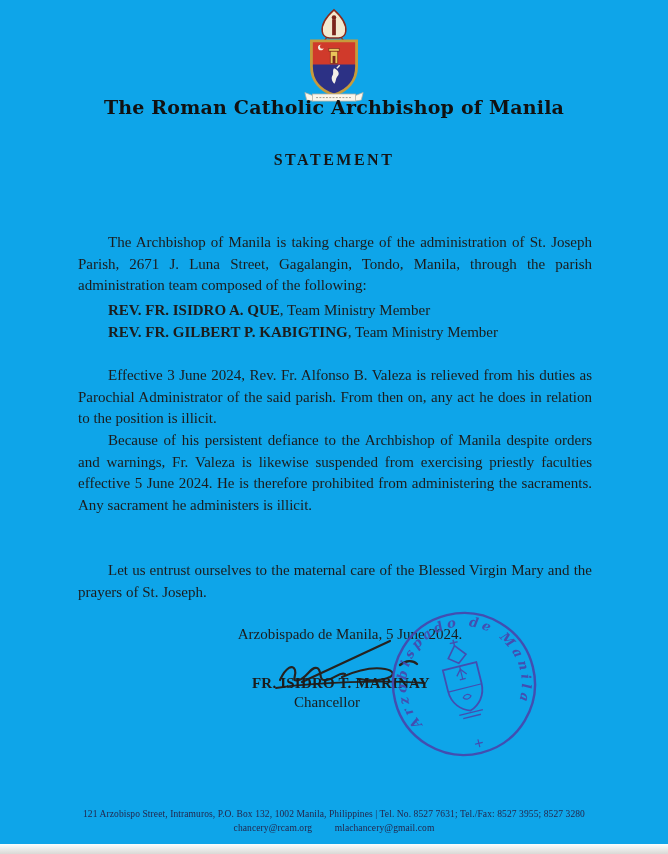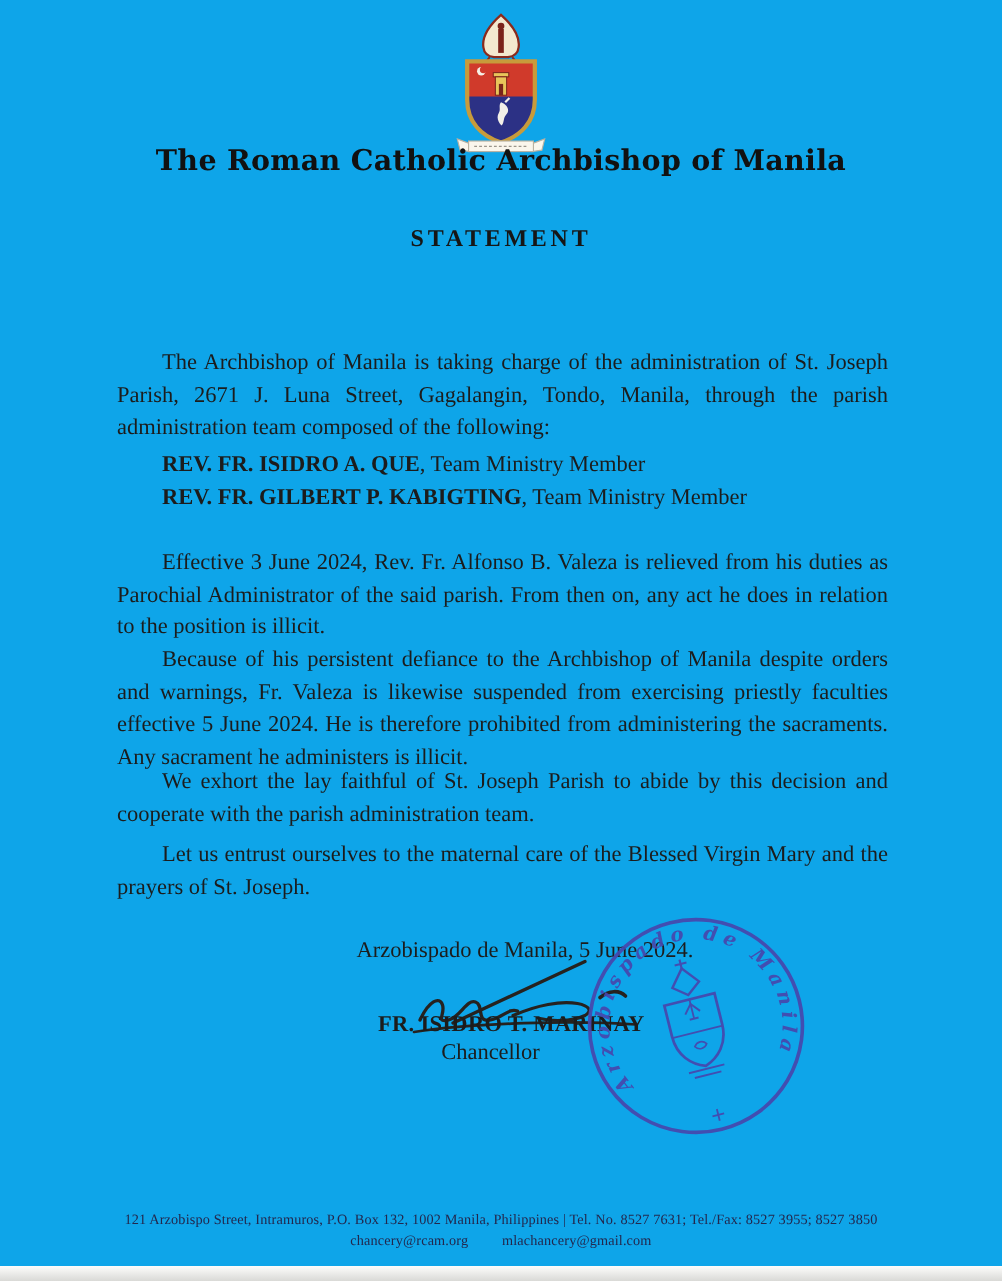--- a/index.html
+++ b/index.html
@@ -74,21 +74,20 @@
 
   <p class="block indent" style="top:200px">The Archbishop of Manila is taking charge of the administration of St. Joseph Parish, 2671 J. Luna Street, Gagalangin, Tondo, Manila, through the parish administration team composed of the following:</p>
 
   <div class="block team" style="top:268px">
     <div class="row"><b>REV. FR. ISIDRO A. QUE</b><span>, Team Ministry Member</span></div>
     <div class="row"><b>REV. FR. GILBERT P. KABIGTING</b><span>, Team Ministry Member</span></div>
   </div>
 
   <p class="block indent" style="top:333px">Effective 3 June 2024, Rev. Fr. Alfonso B. Valeza is relieved from his duties as Parochial Administrator of the said parish.  From then on, any act he does in relation to the position is illicit.</p>
   <p class="block indent" style="top:398px">Because of his persistent defiance to the Archbishop of Manila despite orders and warnings, Fr. Valeza is likewise suspended from exercising priestly faculties effective 5 June 2024.  He is therefore prohibited from administering the sacraments. Any sacrament he administers is illicit.</p>
-  <p class="block indent" style="top:479px">We exhort the lay faithful of St. Joseph Parish to abide by this decision and cooperate with the parish administration team.</p>
   <p class="block indent" style="top:528px">Let us entrust ourselves to the maternal care of the Blessed Virgin Mary and the prayers of St. Joseph.</p>
   <p class="block dateline" style="top:592px">Arzobispado de Manila, 5 June 2024.</p>
 
   <svg class="sig-squiggle" viewBox="0 0 160 60">
     <path d="M8 44 C14 31 21 28 23 34 C25 40 18 46 27 44 C35 42 39 30 45 32 C51 34 45 46 55 44 C64 42 67 36 73 38" fill="none" stroke="#26221f" stroke-width="2.2" stroke-linecap="round"></path>
     <path d="M30 46 L118 5" fill="none" stroke="#26221f" stroke-width="2.2" stroke-linecap="round"></path>
     <path d="M70 41 C86 34 102 31 113 33 C121 34.5 123 38 118 41 C110 45 96 45 88 43" fill="none" stroke="#26221f" stroke-width="2.1" stroke-linecap="round"></path>
     <path d="M128 29 C134 24 141 24 145 28" fill="none" stroke="#26221f" stroke-width="2.4" stroke-linecap="round"></path>
     <path d="M4 52 C44 46 110 44 152 47" fill="none" stroke="#26221f" stroke-width="1.8" stroke-linecap="round"></path>
   </svg>
@@ -109,20 +108,20 @@
       <path d="M75 36 l9 11 -9 7 -9 -7 Z" stroke-width="1.6"></path>
       <path d="M75 30 v6 M71 33 h8" stroke-width="1.4"></path>
       <path d="M58 57 h34 v21 c0 13 -8 21 -17 24 c-9 -3 -17 -11 -17 -24 Z" stroke-width="1.8"></path>
       <path d="M75 57 v13 M58 79 h34" stroke-width="1.2"></path>
       <path d="M70 66 l5 -6 5 6 M72 70 h6" stroke-width="1.3"></path>
       <path d="M71 88 c2 -3 6 -3 8 0 c-2 3 -6 3 -8 0 Z" stroke-width="1.1"></path>
       <path d="M63 104 h24 M66 108 h18" stroke-width="1.3"></path>
     </g>
   </svg>
 
-  <div class="footer footer-line1">121 Arzobispo Street, Intramuros, P.O. Box 132, 1002 Manila, Philippines   |   Tel. No. 8527 7631; Tel./Fax: 8527 3955; 8527 3850</div>
+  <div class="footer footer-line1">121 Arzobispo Street, Intramuros, P.O. Box 132, 1002 Manila, Philippines   |   Tel. No. 8527 7631; Tel./Fax: 8527 3955; 8527 3280</div>
   <div class="footer footer-line2">
     <span class="em">chancery@rcam.org</span>
     <span class="em">mlachancery@gmail.com</span>
   </div>
 
   <div class="scan-edge"></div>
 </div>
 
 </body></html>

